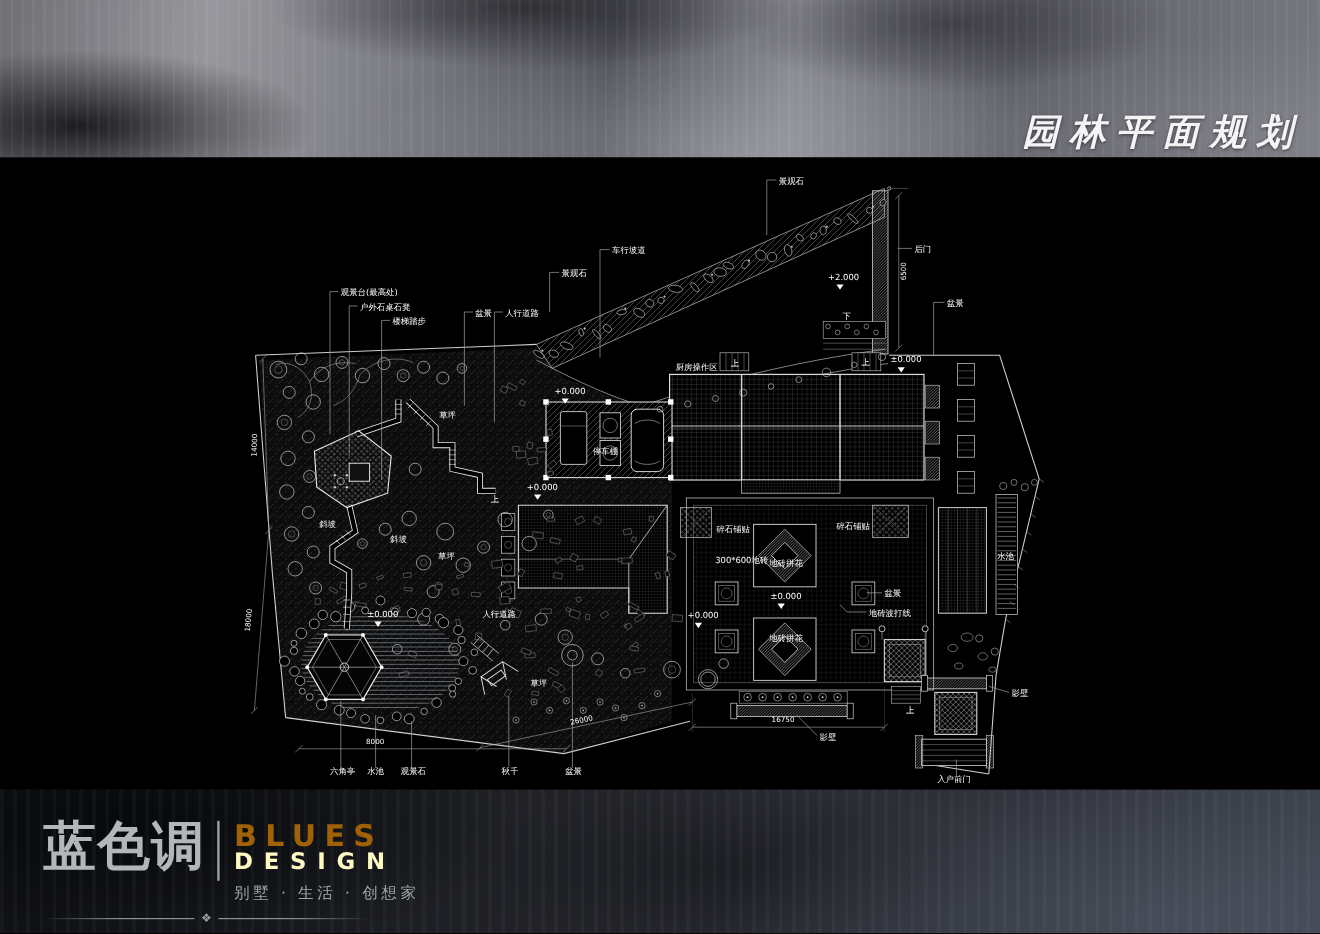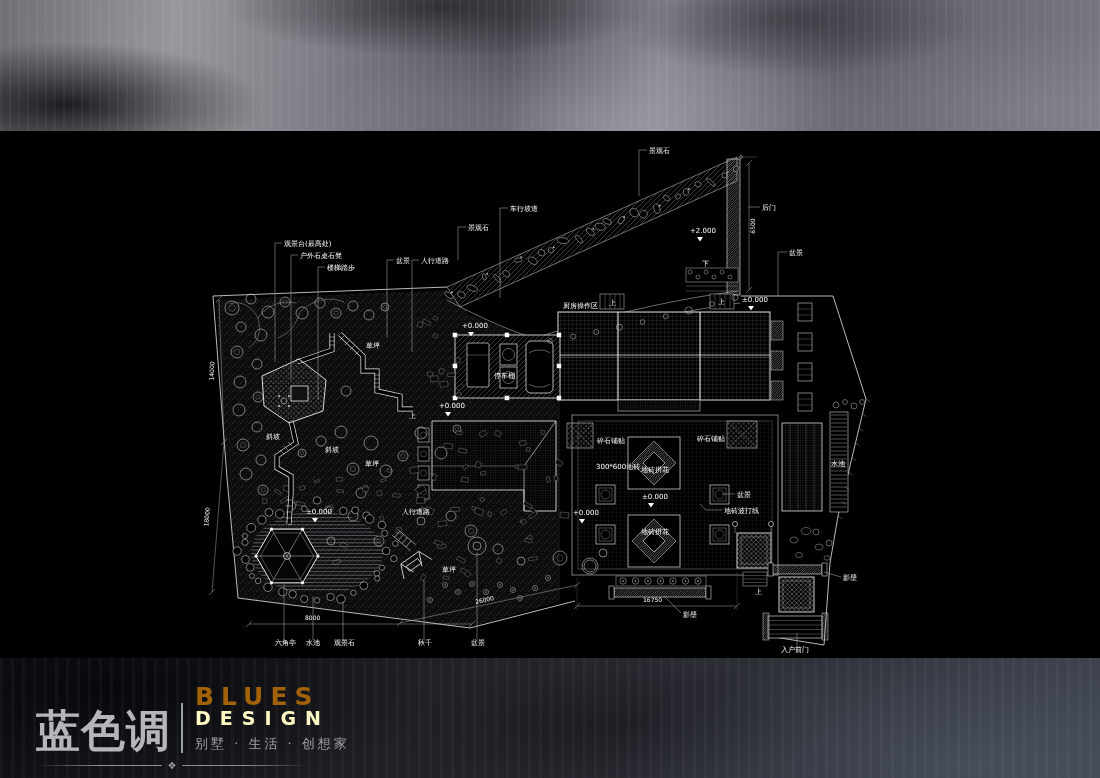--- a/index.html
+++ b/index.html
@@ -29,38 +29,39 @@
   .title{position:absolute;top:90px;right:14px;z-index:3;color:#f4f4f6;
     font-family:"DejaVu Serif",serif;font-weight:bold;font-style:italic;
     font-size:30px;letter-spacing:9px;text-shadow:0 1px 3px rgba(0,0,0,.55);}
   
   #plan-svg{position:absolute;left:0;top:0;z-index:1;}
   .lbl{font-family:"DejaVu Sans",sans-serif;fill:#ffffff;}
   .walkO{stroke:#ececec;stroke-width:5;fill:none;stroke-linejoin:miter;}
   .walkI{stroke:#000;stroke-width:3.6;fill:none;stroke-linejoin:miter;}
   
   .logo{position:absolute;left:36px;top:684px;z-index:3;color:#b6b9bd;}
-  .logo-row{display:flex;align-items:flex-end;}
+  .logo-row{display:flex;align-items:flex-start;}
   .logo-cn{font-size:44px;font-weight:bold;letter-spacing:1px;color:#b3b6ba;
     font-family:"DejaVu Sans",sans-serif;line-height:1;}
   .logo-div{width:2px;height:50px;background:#9aa0a6;margin:0 12px 0 10px;}
   .logo-en1{font-size:25px;font-weight:bold;letter-spacing:7px;color:#a16207;line-height:1;}
   .logo-en2{font-size:19px;font-weight:bold;letter-spacing:9px;color:#fef9c3;line-height:1.05;}
   .logo-tag{font-size:13px;letter-spacing:3px;color:#9fa3a8;margin-top:6px;}
   .flourish{display:flex;align-items:center;justify-content:center;margin-top:7px;width:272px;}
   .fl-line{flex:1;height:1px;background:linear-gradient(90deg,transparent,#8d9196,#8d9196);}
   .fl-line:last-child{background:linear-gradient(90deg,#8d9196,#8d9196,transparent);}
   .fl-gem{font-size:10px;color:#9b9fa4;margin:0 6px;}
 </style>
 </head>
 <body>
 
 <div id="page">
   <div class="photo photo-top"></div>
   <div class="photo photo-bottom"></div>
+  <div class="title">园林平面规划</div>
 
   <svg id="plan-svg" width="1100" height="778" viewBox="0 0 1100 778">
     <defs>
       <pattern id="pGrid" width="4" height="4" patternUnits="userSpaceOnUse">
         <path d="M4 0H0V4" fill="none" stroke="#6b6b6b" stroke-width="0.4"></path>
       </pattern>
       <pattern id="pGridF" width="2.5" height="2.5" patternUnits="userSpaceOnUse">
         <path d="M2.5 0H0V2.5" fill="none" stroke="#565656" stroke-width="0.3"></path>
       </pattern>
       <pattern id="pDiag" width="5" height="5" patternUnits="userSpaceOnUse">

